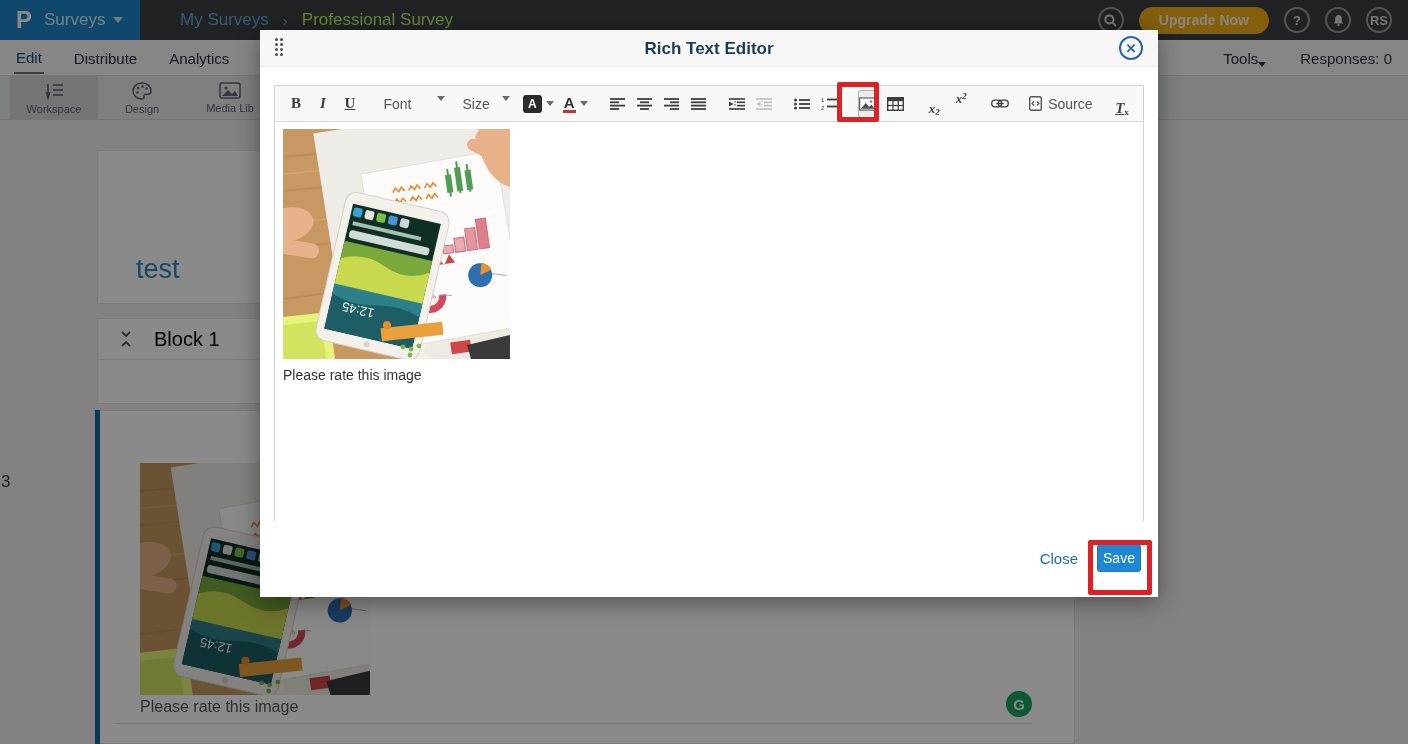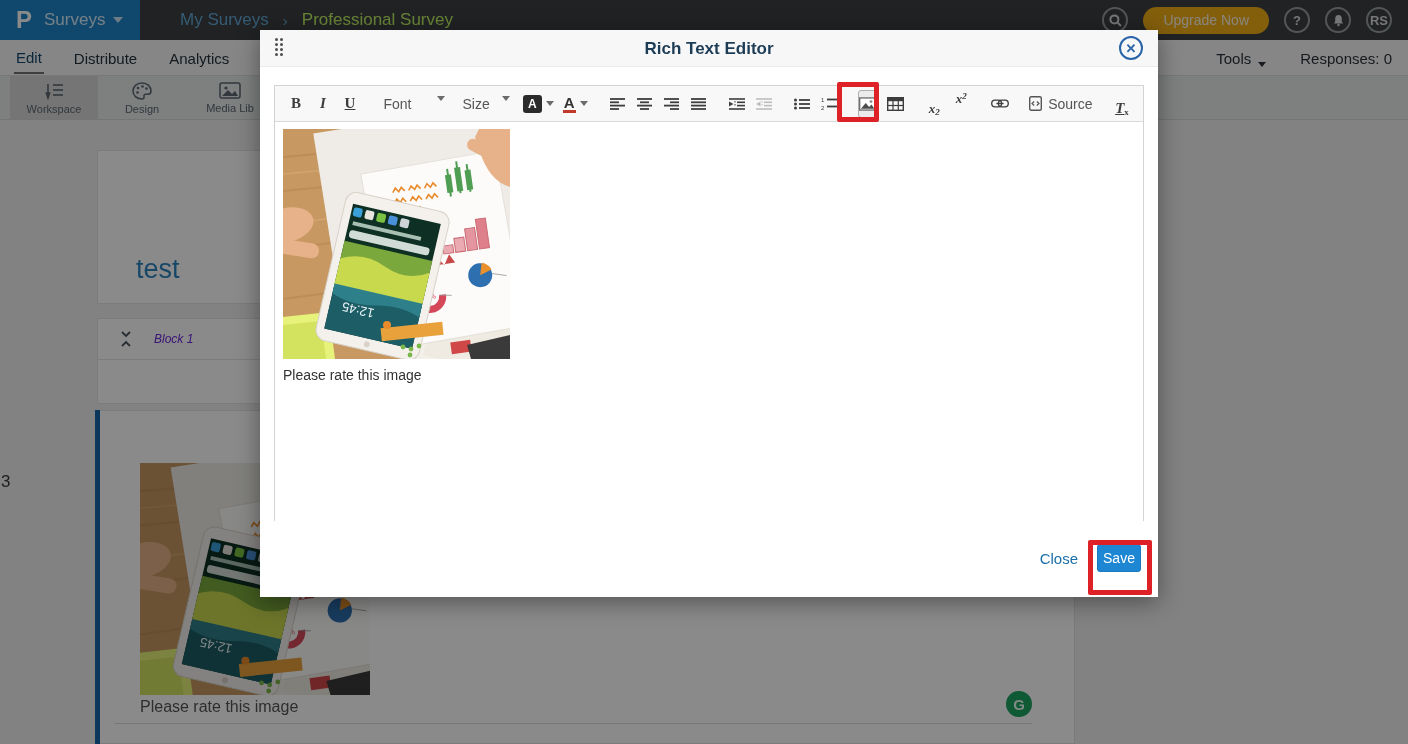--- a/index.html
+++ b/index.html
@@ -13,48 +13,48 @@
   .brandbox { width:140px; height:40px; background:#1f84c9; display:flex; align-items:center; padding-left:16px; gap:12px; }
   .plogo { color:#fff; font-size:24px; font-weight:bold; line-height:1; }
   .brandlabel { color:#d7ecfa; font-size:17px; display:flex; align-items:center; gap:8px; }
   .caret-down { width:0; height:0; border-left:5px solid transparent; border-right:5px solid transparent; border-top:6px solid #cfe6f6; }
   .crumbs { display:flex; align-items:center; gap:14px; margin-left:40px; font-size:17px; }
   .crumb-parent { color:#63a9d6; }
   .crumb-sep { color:#63a9d6; font-size:15px; }
   .crumb-current { color:#bef264; }
   .topbar-right { position:absolute; right:16px; top:0; height:40px; display:flex; align-items:center; gap:15px; }
   .circle-btn { width:26px; height:26px; border:2px solid #9aa0a4; border-radius:50%; color:#d9dcde; display:flex; align-items:center; justify-content:center; font-size:13px; font-weight:bold; }
-  .upgrade { height:27px; padding:0 20px; background:#f2b017; border-radius:14px; color:#fdf6e3; font-size:14px; font-weight:normal; display:flex; align-items:center; }
+  .upgrade { height:27px; padding:0 20px; background:#f2b017; border-radius:14px; color:#fdf6e3; font-size:14px; font-weight:bold; display:flex; align-items:center; }
 
   .tabrow { position:absolute; left:0; top:40px; width:1408px; height:36px; background:#f7f8f8; border-bottom:1px solid #dcdddd; display:flex; align-items:center; }
   .tab { font-size:15px; color:#24313c; margin-left:28px; padding:8px 2px 6px; }
   .tab:first-child { margin-left:14px; }
   .tab.active { color:#15486b; border-bottom:2px solid #737373; }
   .tabrow-right { position:absolute; right:16px; top:0; height:36px; display:flex; align-items:center; gap:34px; }
-  .tools { font-size:15px; color:#2b333a; display:flex; align-items:flex-end; gap:7px; }
+  .tools { font-size:15px; color:#2b333a; display:flex; align-items:flex-end; }
   .caret-dark { width:0; height:0; border-left:4px solid transparent; border-right:4px solid transparent; border-top:5px solid #2b333a; }
   .responses { font-size:15px; color:#2b333a; }
 
   .subrow { position:absolute; left:0; top:76px; width:1408px; height:44px; background:#e9eaeb; border-bottom:1px solid #d6d7d8; }
   .subbtns { position:absolute; left:10px; top:0; height:44px; display:flex; }
   .subbtn { width:88px; height:44px; display:flex; flex-direction:column; align-items:center; justify-content:center; gap:3px; color:#5d6872; }
   .subbtn.selected { background:#d8d9da; }
   .subbtn .lbl { font-size:11px; }
   .urlbox { position:absolute; left:1108px; top:83px; width:190px; height:30px; background:#fbfbfb; border:1px solid #c9cbcd; display:flex; align-items:center; padding:0 8px; gap:8px; }
   .urltext { font-size:14px; color:#3c3c3c; white-space:nowrap; overflow:hidden; flex:1; }
   .pencil { font-size:14px; color:#4a4a4a; transform:scaleX(-1); }
   .previewbtn { position:absolute; left:1312px; top:83px; width:73px; height:30px; background:#1f84c9; border-radius:3px; color:#fff; font-size:14px; display:flex; align-items:center; justify-content:center; gap:6px; }
 
   .canvas { position:absolute; left:0; top:120px; width:1408px; height:624px; background:#f0f1f1; }
   .card { position:absolute; background:#fff; border:1px solid #e3e3e3; }
   .card-title { left:97px; top:30px; width:978px; height:154px; }
   .survey-title { position:absolute; left:38px; bottom:18px; font-size:27px; color:#2e86c1; }
   .card-block { left:97px; top:198px; width:978px; height:86px; }
   .block-head { height:41px; border-bottom:1px solid #e6e6e6; display:flex; align-items:center; gap:22px; padding-left:22px; }
-  .block-label { font-size:12px; color:#6d28d9;font-style:italic; }
+  .block-label { font-size:20px; color:#000000; }
   .card-question { left:100px; top:290px; width:975px; height:334px; border-left:none; }
   .qbar { position:absolute; left:95px; top:290px; width:5px; height:334px; background:#1467a8; }
   .qnum { position:absolute; left:1px; top:352px; font-size:17px; color:#3a3a3a; }
   .qphoto { position:absolute; left:140px; top:343px; width:230px; height:232px; }
   .qcaption { position:absolute; left:140px; top:578px; font-size:16px; color:#555; }
   .qdivider { position:absolute; left:115px; top:603px; width:917px; height:1px; background:#dcdcdc; }
   .grammarly { position:absolute; left:1006px; top:571px; width:26px; height:26px; border-radius:50%; background:#1fa463; color:#eafff4; font-size:15px; font-weight:bold; display:flex; align-items:center; justify-content:center; }
 
   
   .dim { position:absolute; inset:0; background:rgba(0,0,0,0.46); z-index:2; }

